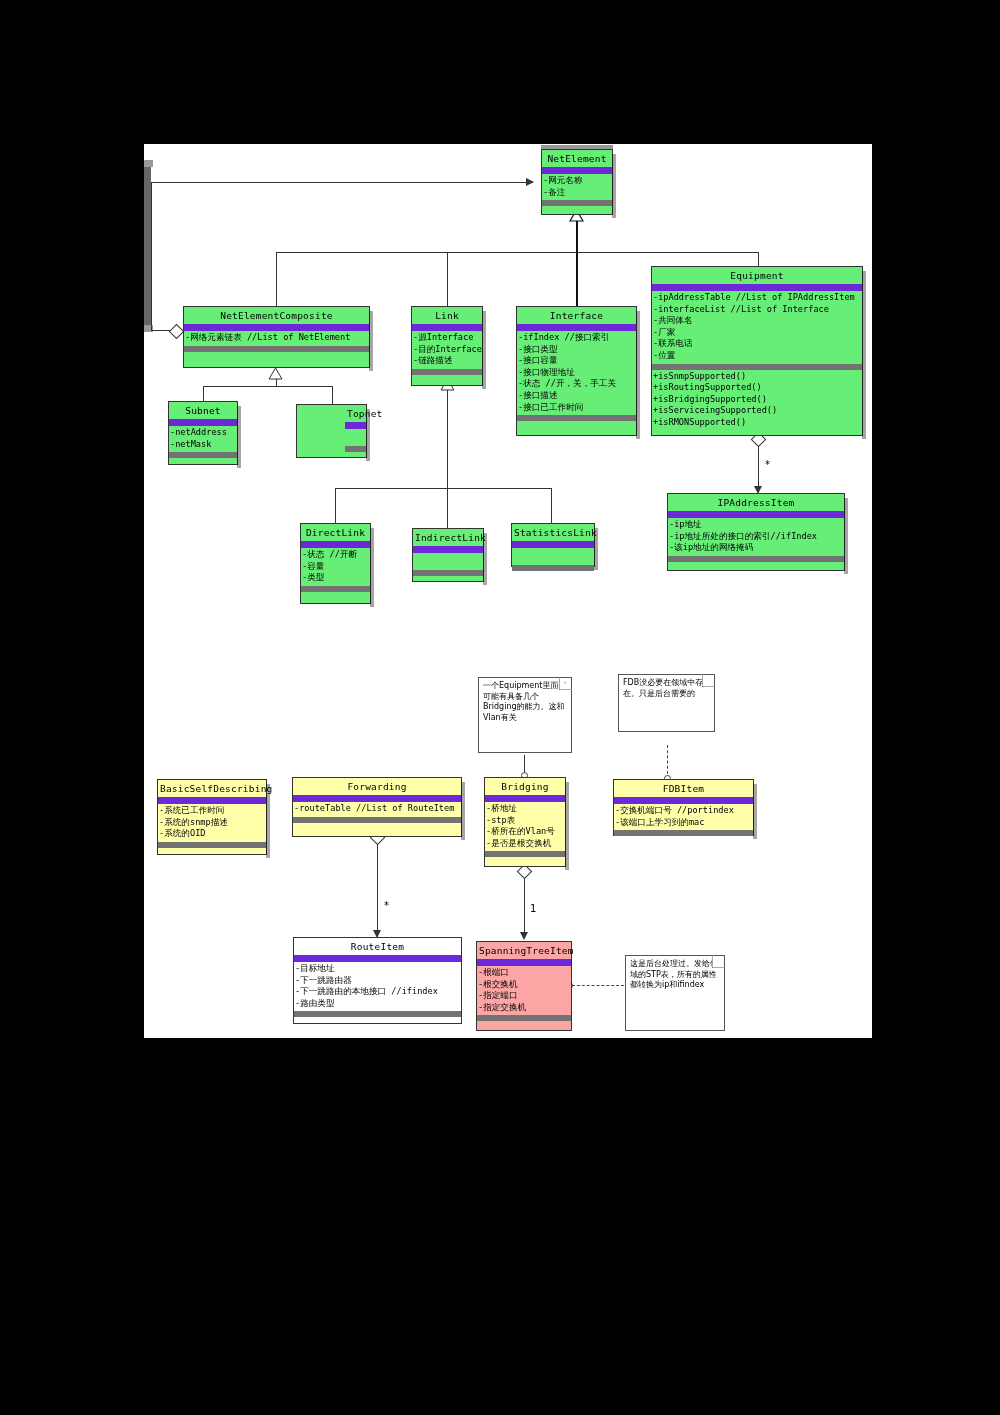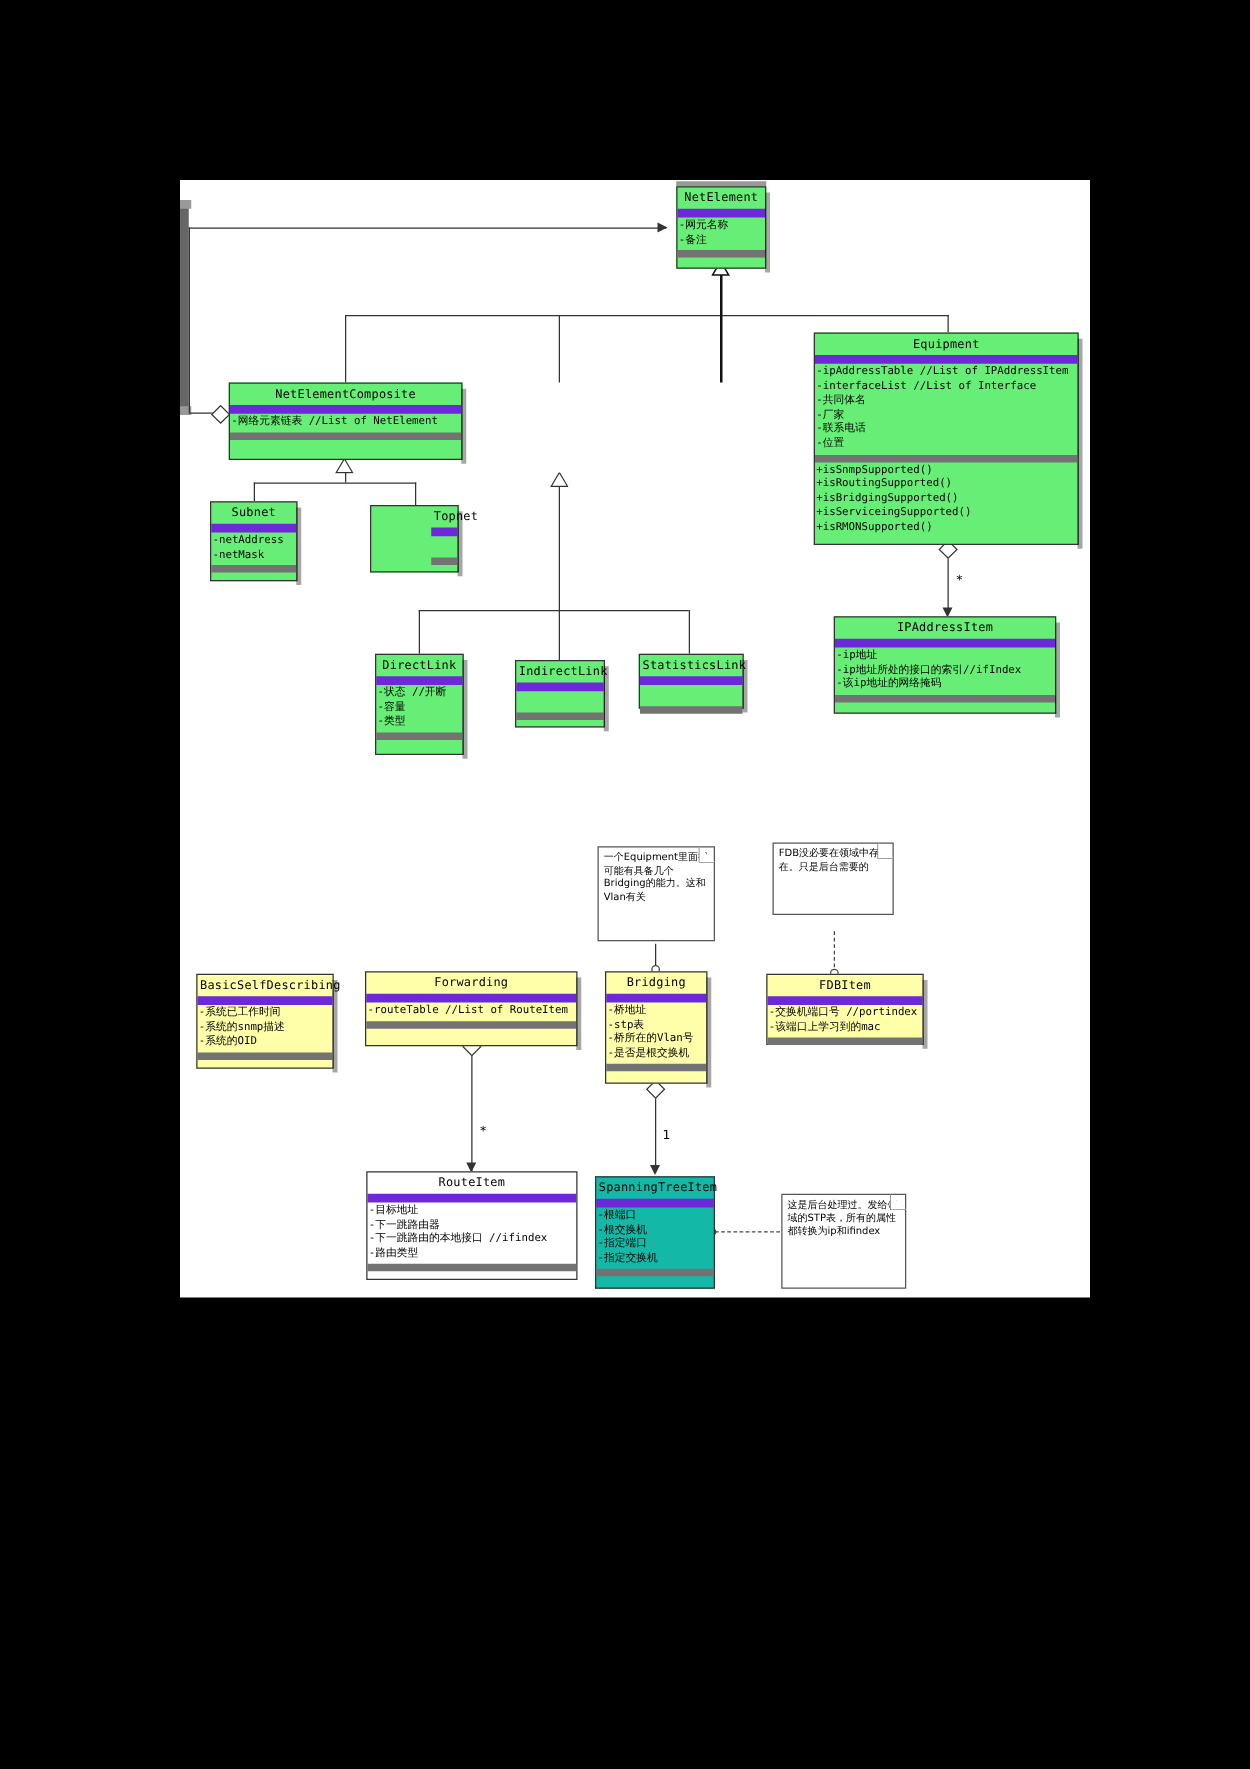--- a/index.html
+++ b/index.html
@@ -250,21 +250,45 @@
 
   <div class="cls green" style="left:183px;top:306px;width:187px;height:62px;">
     <div class="shadow-r"></div>
     <div class="name">NetElementComposite</div>
     <div class="attrs">
         <div>-网络元素链表 //List of NetElement</div>
       </div>
     <div class="ops empty"></div>
   </div>
 
-
+  <div class="cls green" style="left:411px;top:306px;width:72px;height:80px;">
+    <div class="shadow-r"></div>
+    <div class="name">Link</div>
+    <div class="attrs">
+        <div>-源Interface</div>
+        <div>-目的Interface</div>
+        <div>-链路描述</div>
+      </div>
+    <div class="ops empty"></div>
+  </div>
+
+  <div class="cls green" style="left:516px;top:306px;width:121px;height:130px;">
+    <div class="shadow-r"></div>
+    <div class="name">Interface</div>
+    <div class="attrs">
+        <div>-ifIndex //接口索引</div>
+        <div>-接口类型</div>
+        <div>-接口容量</div>
+        <div>-接口物理地址</div>
+        <div>-状态 //开，关，手工关</div>
+        <div>-接口描述</div>
+        <div>-接口已工作时间</div>
+      </div>
+    <div class="ops empty"></div>
+  </div>
 
   <div class="cls green" style="left:651px;top:266px;width:212px;height:170px;">
     <div class="shadow-r"></div>
     <div class="name">Equipment</div>
     <div class="attrs">
         <div>-ipAddressTable //List of IPAddressItem</div>
         <div>-interfaceList  //List of Interface</div>
         <div>-共同体名</div>
         <div>-厂家</div>
         <div>-联系电话</div>
@@ -357,42 +381,42 @@
     <div class="name">Bridging</div>
     <div class="attrs">
         <div>-桥地址</div>
         <div>-stp表</div>
         <div>-桥所在的Vlan号</div>
         <div>-是否是根交换机</div>
       </div>
     <div class="ops empty"></div>
   </div>
 
-  <div class="cls yellow" style="left:613px;top:779px;width:126px;height:57px;">
+  <div class="cls yellow" style="left:613px;top:779px;width:141px;height:57px;">
     <div class="shadow-r"></div>
     <div class="name">FDBItem</div>
     <div class="attrs">
         <div>-交换机端口号 //portindex</div>
         <div>-该端口上学习到的mac</div>
       </div>
     <div class="ops empty"></div>
   </div>
 
   <div class="cls" style="left:293px;top:937px;width:169px;height:87px;background:#ffffff;">
     <div class="name">RouteItem</div>
     <div class="attrs">
         <div>-目标地址</div>
         <div>-下一跳路由器</div>
         <div>-下一跳路由的本地接口 //ifindex</div>
         <div>-路由类型</div>
       </div>
     <div class="ops empty"></div>
   </div>
 
-  <div class="cls" style="left:476px;top:941px;width:96px;height:90px;background:#14b8a6;">
+  <div class="cls" style="left:476px;top:941px;width:96px;height:90px;background:#fca5a5;">
     <div class="name">SpanningTreeItem</div>
     <div class="attrs">
         <div>-根端口</div>
         <div>-根交换机</div>
         <div>-指定端口</div>
         <div>-指定交换机</div>
       </div>
     <div class="ops empty"></div>
   </div>
 

